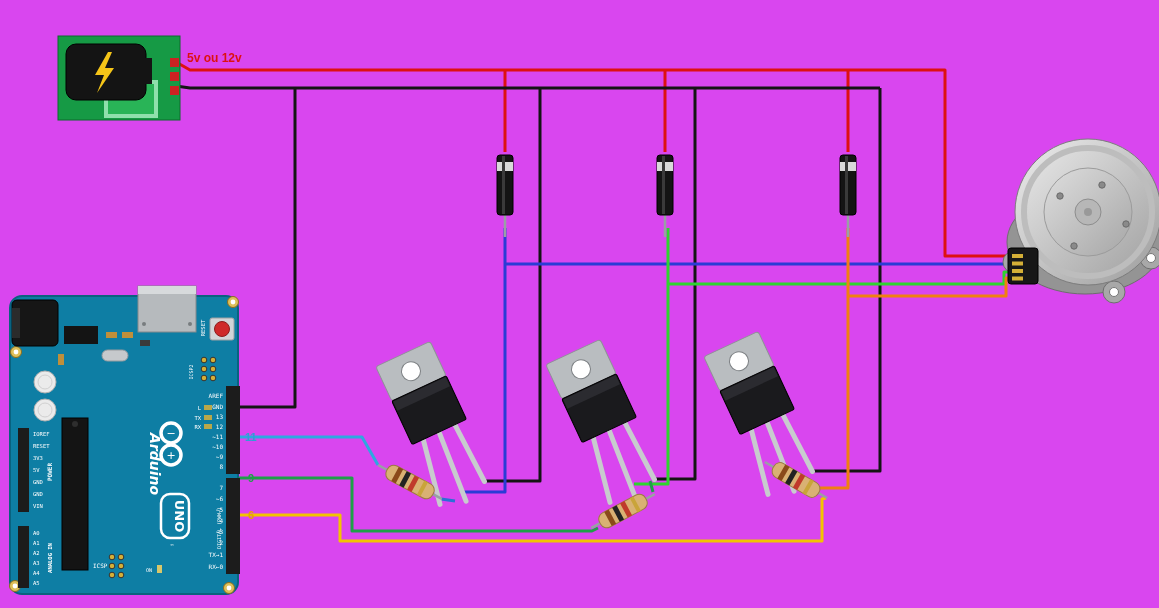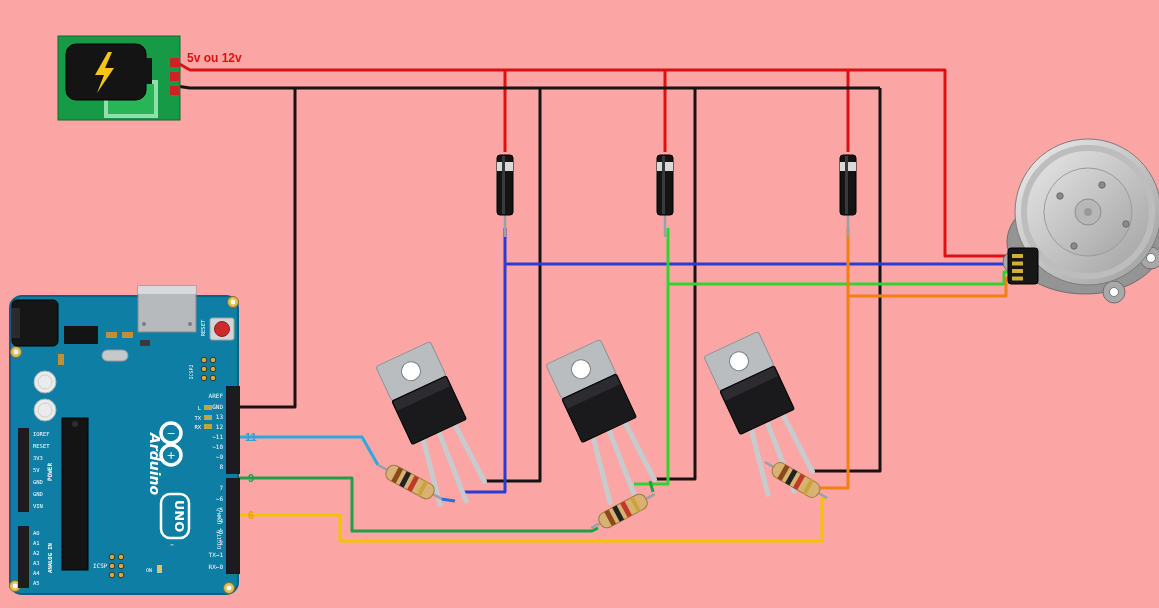--- a/index.html
+++ b/index.html
@@ -1,16 +1,16 @@
 <!DOCTYPE html>
 <html><head>
 <meta charset="utf-8">
 <style>
   html,body{margin:0;padding:0;background:#fff;}
-  .stage{position:relative;width:1159px;height:608px;background:#fca5a5;overflow:hidden;}
+  .stage{position:relative;width:1159px;height:608px;background:#d946ef;overflow:hidden;}
   svg{display:block;}
   .silk{font-family:"DejaVu Sans Mono",monospace;fill:#ffffff;}
   .ann{font-family:"Liberation Sans",sans-serif;font-weight:bold;}
   .brand{font-family:"DejaVu Sans",sans-serif;}
 </style>
 </head>
 <body>
 
 <div class="stage">
 <svg width="1159" height="608" viewBox="0 0 1159 608" xmlns="http://www.w3.org/2000/svg">

